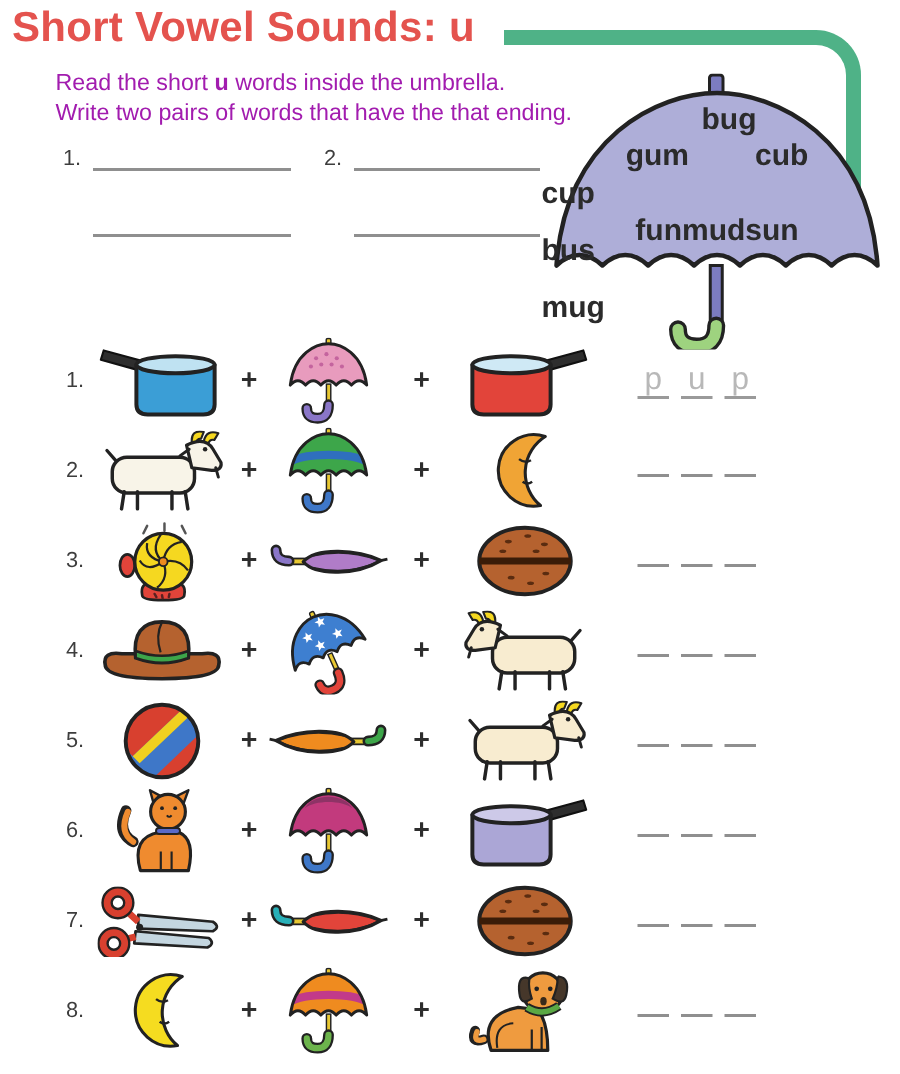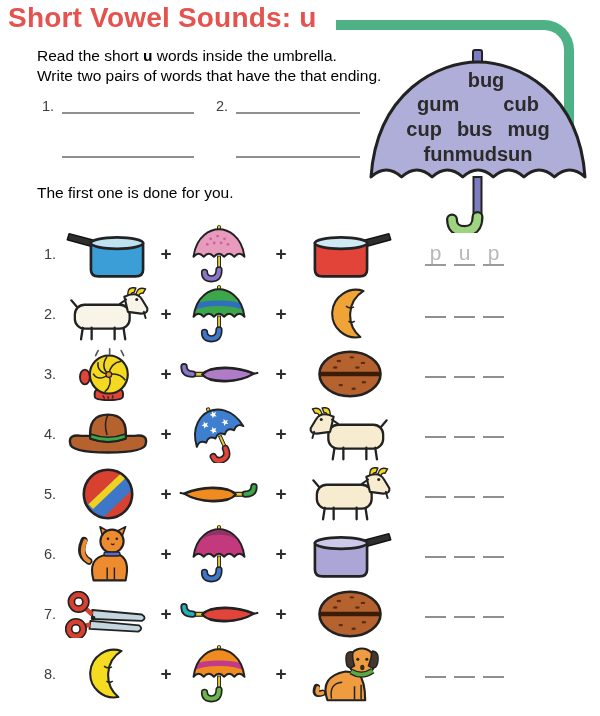--- a/index.html
+++ b/index.html
@@ -3,39 +3,39 @@
 <meta charset="utf-8">
 <style>
   html,body{margin:0;padding:0;background:#fff;}
   .page{position:relative;width:600px;height:716px;background:#ffffff;overflow:hidden;
         font-family:"Liberation Sans",sans-serif;}
   .title{position:absolute;left:8px;top:2px;margin:0;font-size:28px;font-weight:700;
          color:#e4534e;letter-spacing:.2px;}
   .corner-line{position:absolute;left:336px;top:20px;width:228px;height:97px;
          border-top:10px solid #4fb287;border-right:10px solid #4fb287;
          border-top-right-radius:30px;}
-  .instr{position:absolute;font-size:15.5px;color:#000000;line-height:20px;}
+  .instr{position:absolute;font-size:15.5px;color:#a21caf;line-height:20px;}
   .a1-instr{left:37px;top:46px;}
   .a2-instr{left:37px;top:183px;}
   .a1-blanks{position:absolute;left:42px;top:96px;width:345px;font-size:14.5px;color:#3d3d3d;}
   .blank-row{display:flex;align-items:flex-end;height:18px;}
   .rowb{margin-top:26px;}
   .bnum{width:20px;}
   .b2{margin-left:22px;}
   .bline{border-bottom:2px solid #8f8f8f;height:14px;}
   .w1{width:132px;}
   .w2{width:124px;}
   .bsp1{width:20px;}
   .bsp2{width:42px;}
   .umbrella-wrap{position:absolute;left:361px;top:49px;width:234px;height:184px;}
   .u-words{position:absolute;left:0;top:0;right:0;bottom:0;}
   .u-row{position:absolute;left:0;right:0;display:flex;justify-content:center;}
   .u-r0{top:20px;padding-left:16px;}
   .u-r1{top:44px;gap:44px;}
-  .u-r2{top:69px;gap:15px;}
+  .u-r2{top:69px;gap:15px;flex-direction:column;}
   .u-r3{top:94px;}
   .u-word{font-size:20px;font-weight:bold;color:#2b2b2b;}
   .rows{position:absolute;left:28px;top:224px;width:566px;}
   .row{display:flex;align-items:center;height:60px;}
   .col-num{width:34px;padding-left:16px;box-sizing:border-box;font-size:14.5px;color:#3d3d3d;}
   .col-pic{display:flex;align-items:center;justify-content:center;}
   .pic1{width:92px;}
   .pic2{width:82px;}
   .pic3{width:95px;}
   .col-plus{width:24px;text-align:center;font-weight:bold;font-size:19px;color:#2d2d2d;}
@@ -100,21 +100,20 @@
         </div>
         <div class="u-row u-r3">
           <span class="u-word">fun</span>
           <span class="u-word">mud</span>
           <span class="u-word">sun</span>
         </div>
       </div>
   </div>
 
   <div class="instr a2-instr">
-    <div class="instr-line">The first one is done for you.</div>
   </div>
 
   <div class="rows">
       <div class="row">
         <span class="col-num">1.</span>
         <span class="col-pic pic1">
           <svg width="88" height="55" viewBox="0 0 90 58">
             <g transform="translate(90 0) scale(-1 1)">
     <path d="M60 14 L86 7 L88 13.5 L61 21 Z" fill="#2e2e2e" stroke="#111" stroke-width="1.5" stroke-linejoin="round"></path>
     <path d="M8 17 L8 45 Q8 52 16 52 L55 52 Q63 52 63 45 L63 17 Z" fill="#3b9ed6" stroke="#222" stroke-width="2.8" stroke-linejoin="round"></path>

